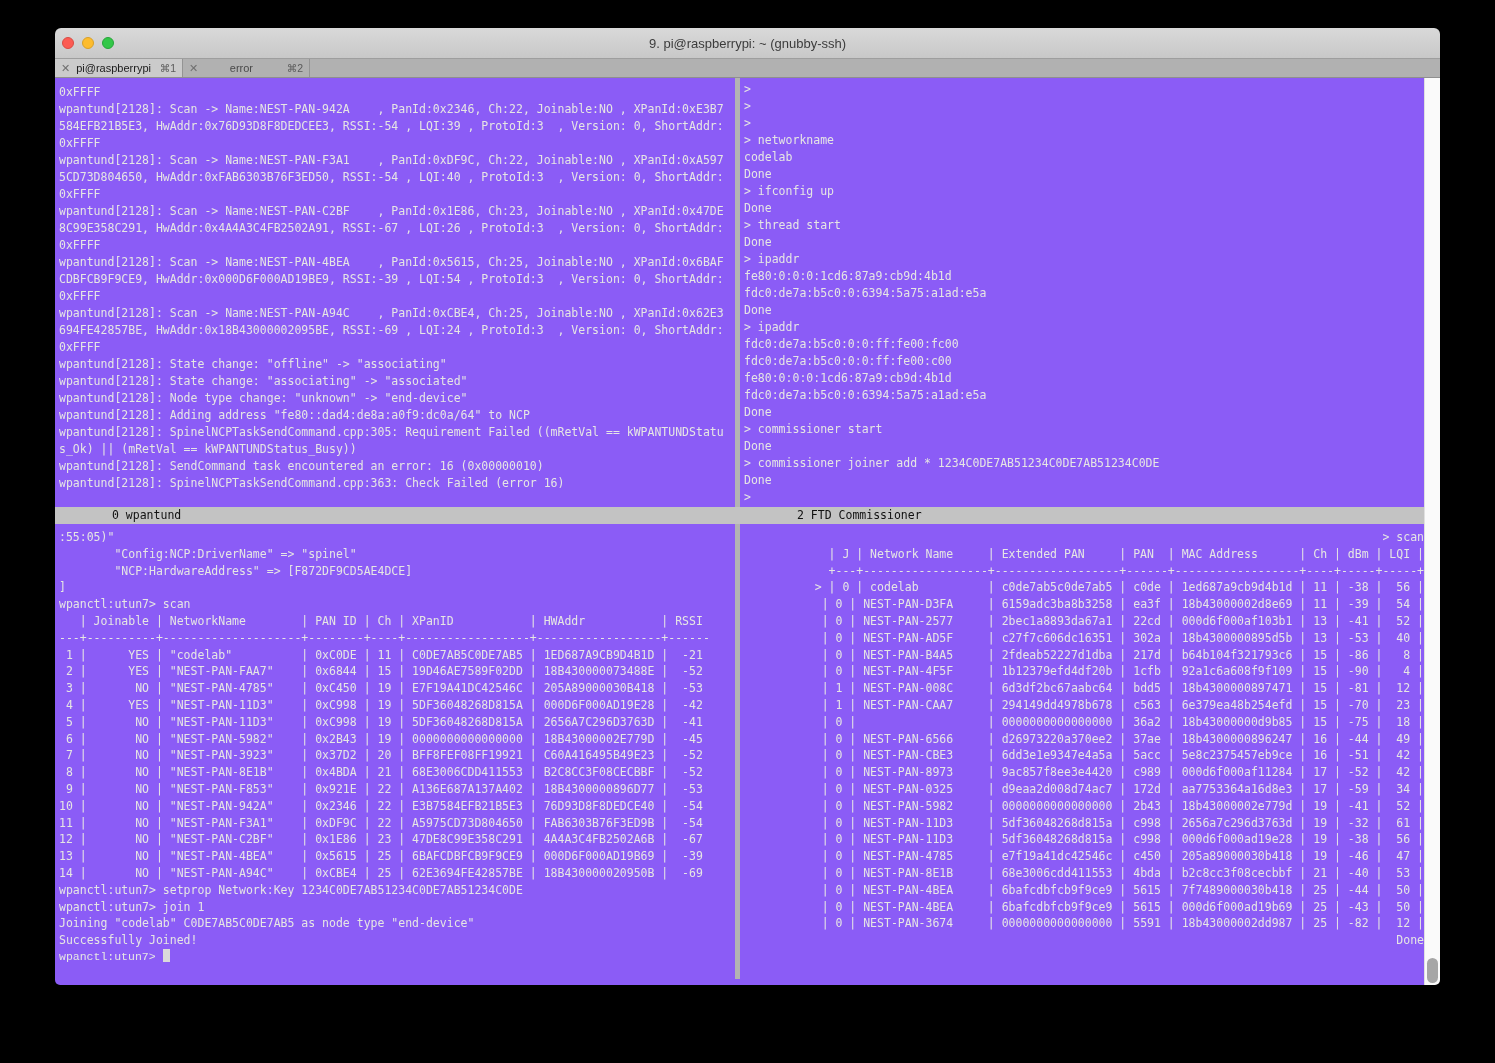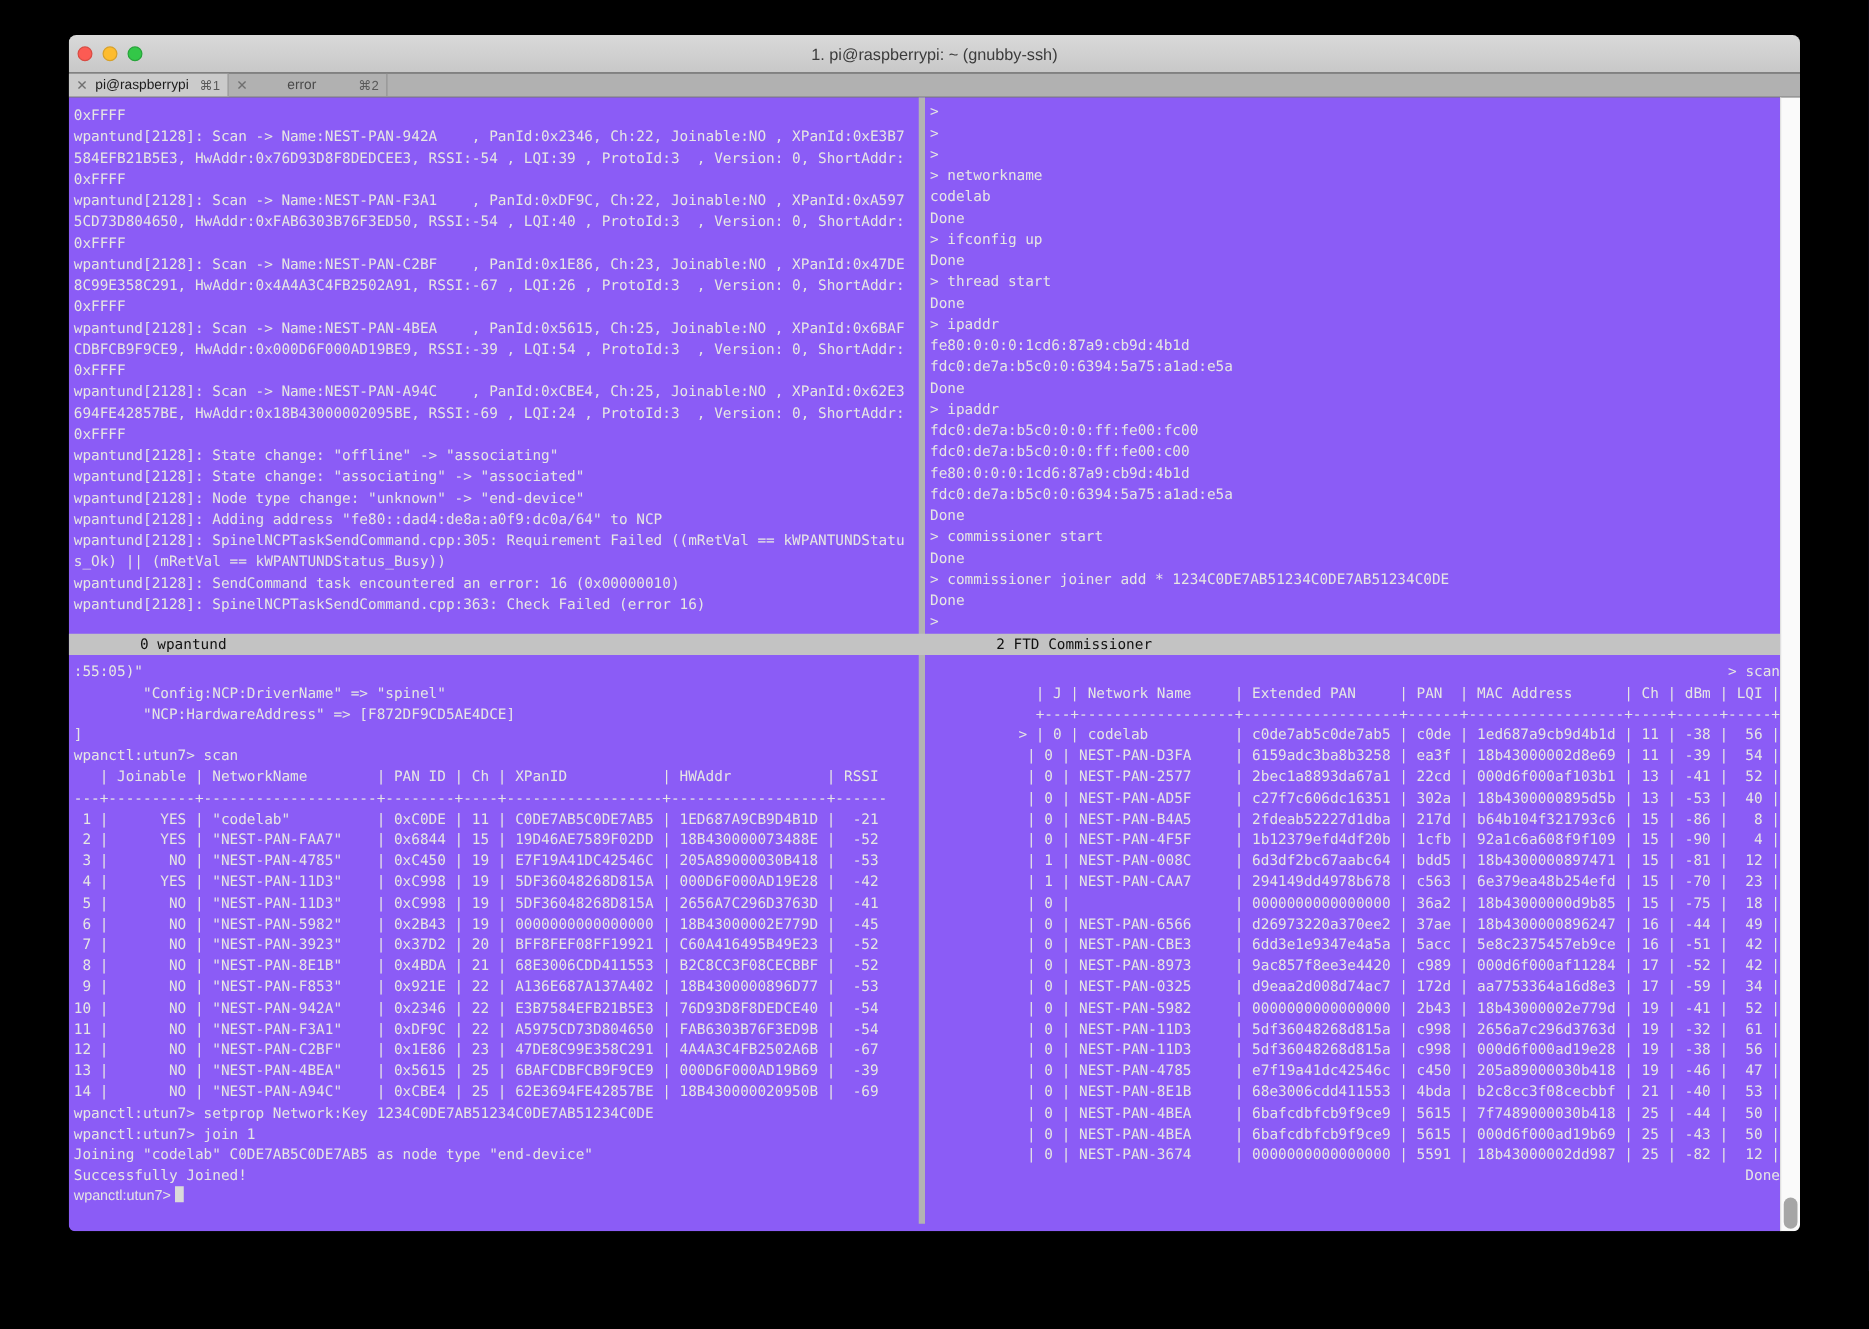--- a/index.html
+++ b/index.html
@@ -39,40 +39,40 @@
   .pane-br{left:685px;top:446px;width:684px;height:438px;padding:5px 0 0 4px;}
   .pane-br pre{line-height:16.8px;text-align:right;}
   .vdivider{position:absolute;left:680px;top:0;width:5px;height:901px;background:#b3b3b3;}
   .statusbar{position:absolute;left:0;height:17px;background:#c3c3c3;}
   .statusbar.top{top:429px;width:1369px;}
   .statusbar.bottom{top:915px;width:1213px;}
   .bar-label{position:absolute;top:0;height:17px;line-height:16px;color:#111;
     font-family:"DejaVu Sans Mono","Liberation Mono",monospace;font-size:11.5px;white-space:pre;margin-left:46px;}
   .bar-label.left{left:11px;}
   .bar-label.right{left:696px;}
-  .prompt-line{font-family:Liberation Sans, sans-serif;font-size:11.5px;
+  .prompt-line{font-family:Liberation Mono, monospace;font-size:11.5px;
     color:#e6e6e4;line-height:16.8px;white-space:pre;}
   .cursor{display:inline-block;width:7px;height:13px;background:#dadada;vertical-align:-2px;}
   
   .scrollbar{position:absolute;left:1369px;top:50px;width:16px;height:907px;background:#fafafa;
     border-left:1px solid #e0e0e0;}
   .scroll-thumb{position:absolute;left:2px;top:880px;width:11px;height:25px;border-radius:6px;background:#a6a6a6;}
 </style>
 </head>
 <body>
 
 <div class="window">
 
   <div class="titlebar">
     <div class="lights">
       <div class="light red"></div>
       <div class="light yellow"></div>
       <div class="light green"></div>
     </div>
-    <div class="title">1. pi@raspberrypi: ~ (gnubby-ssh)</div>
+    <div class="title">9. pi@raspberrypi: ~ (gnubby-ssh)</div>
   </div>
 
   <div class="tabbar">
     <div class="tab active" style="width:128px;">
       <span class="close-x">✕</span>
       <span class="tab-label">pi@raspberrypi: ~ (g...</span>
       <span class="shortcut">⌘1</span>
     </div>
     <div class="tab" style="width:127px;">
       <span class="close-x">✕</span>

